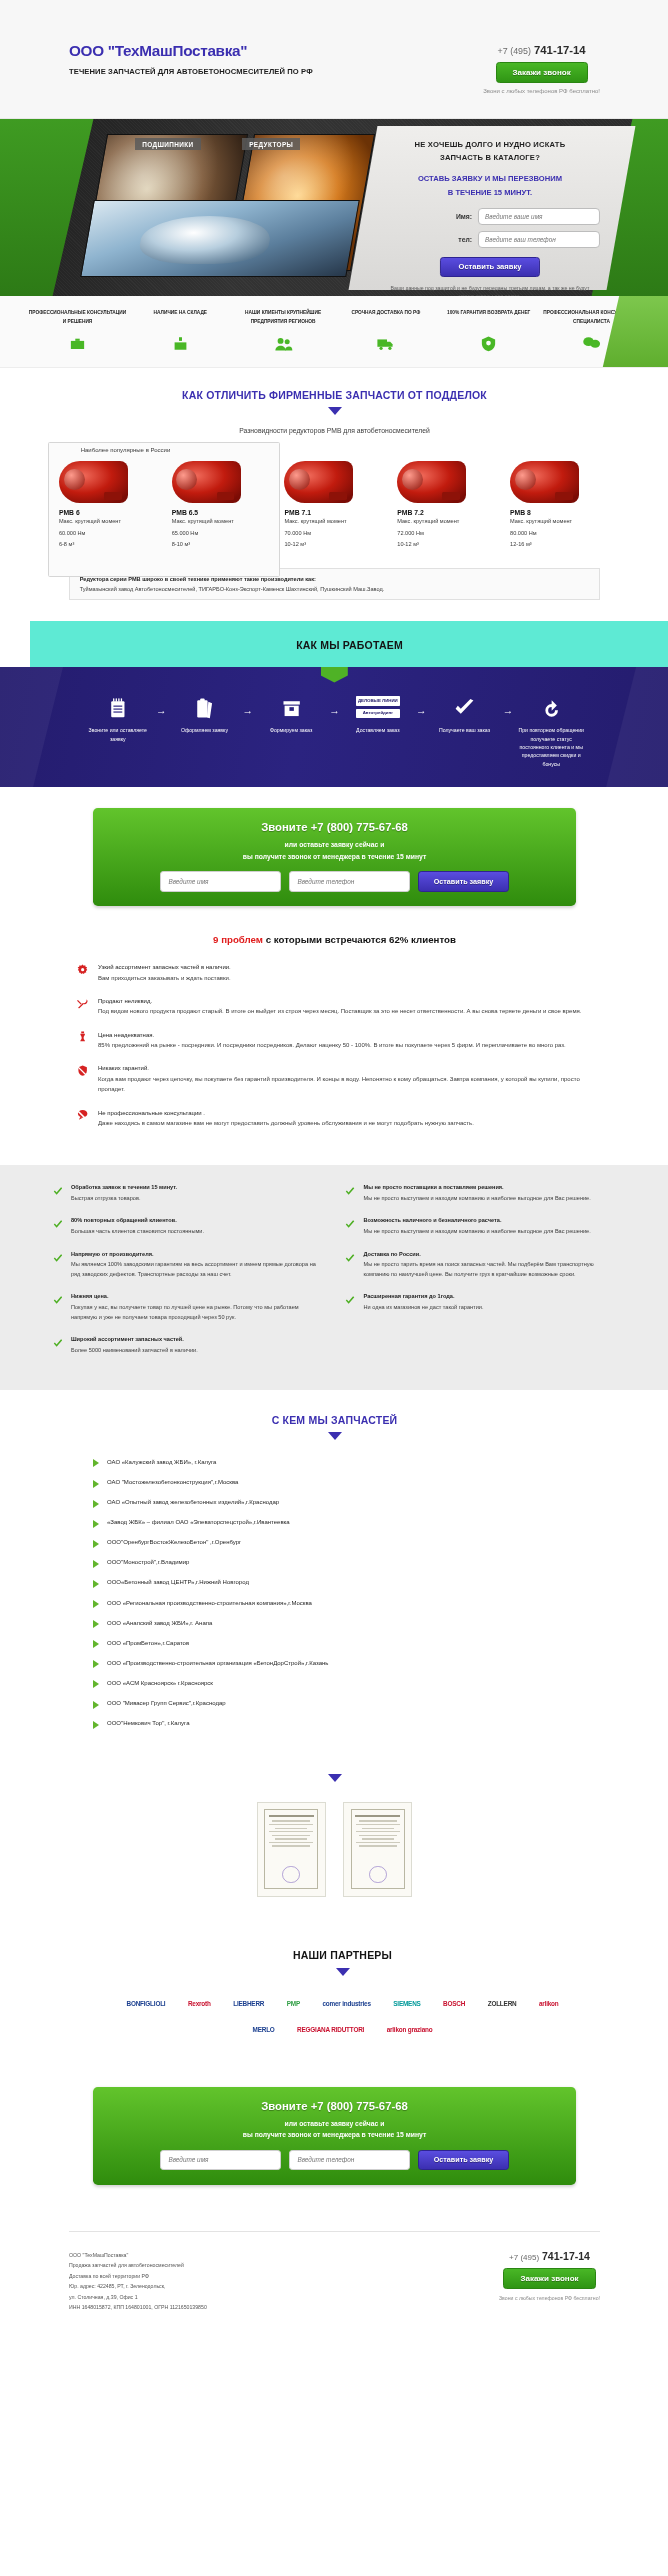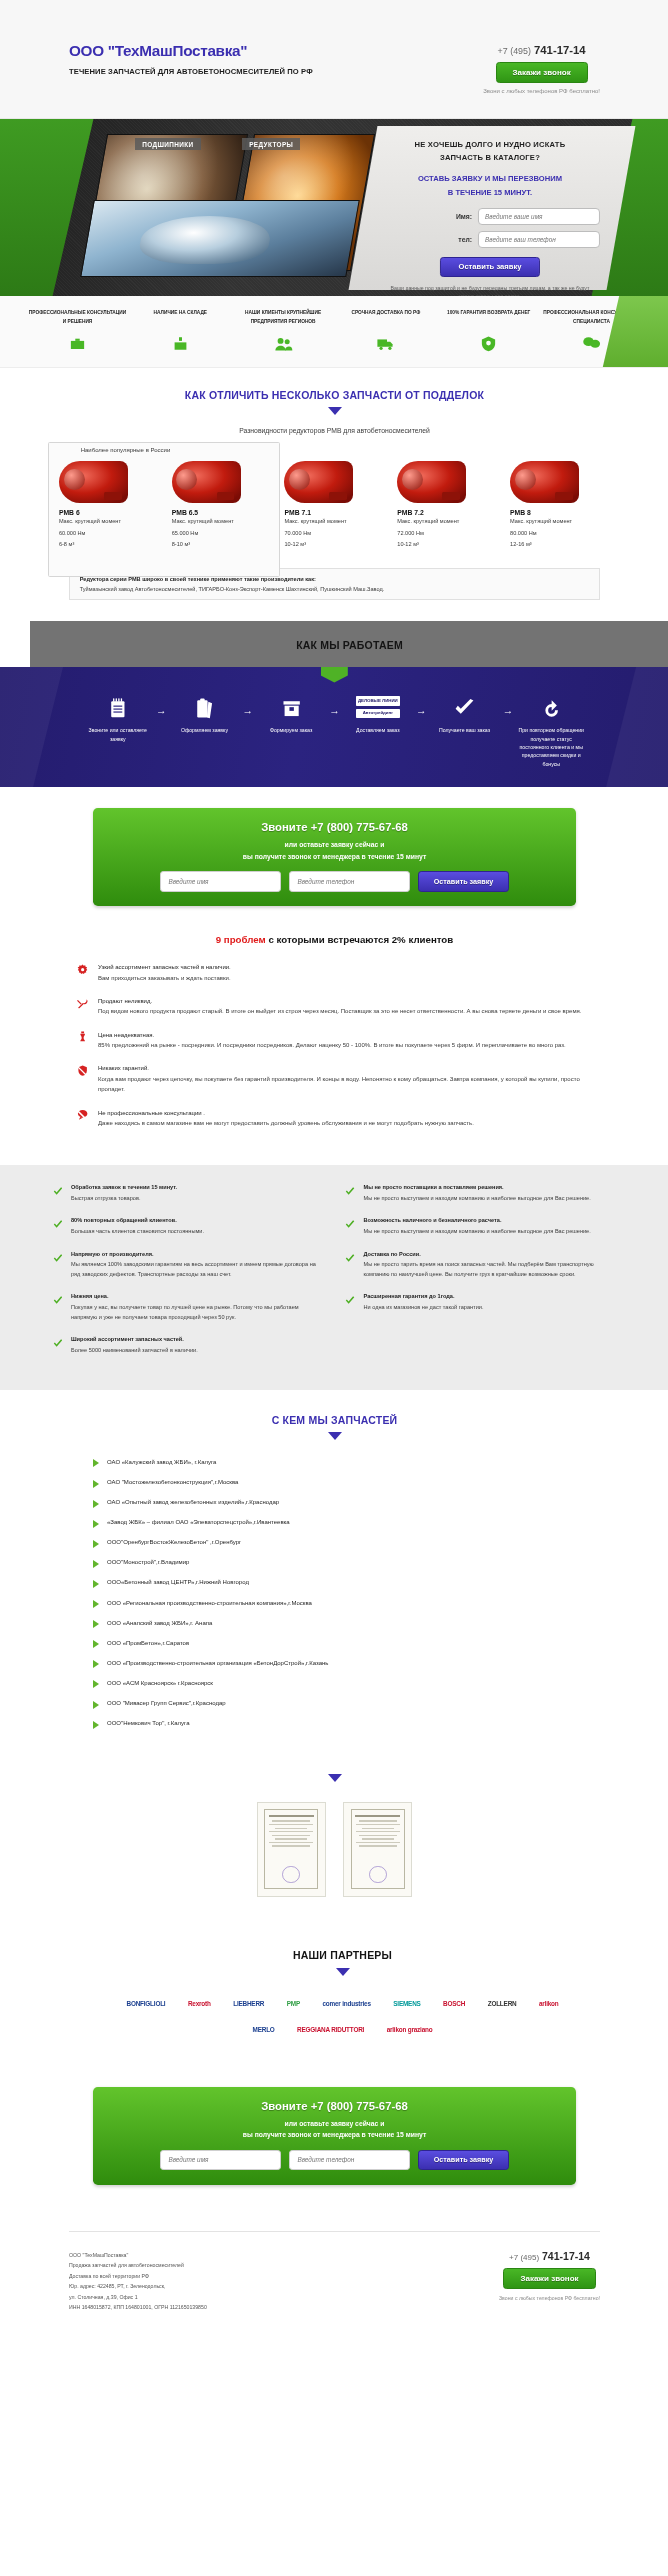--- a/index.html
+++ b/index.html
@@ -117,21 +117,21 @@
      background:#8d1208; border-radius:1.6px; }
   .prod-name { font-size:6.8px; font-weight:bold; color:#111; }
   .prod-line { font-size:5.6px; color:#3c3c3c; line-height:1.75; margin-top:1.6px; }
 
   .disclaimer { width:531px; margin:17.7px auto 0; border:0.8px solid #e0e0e0;
      background:#fafafa; padding:7.2px 9.7px; }
   .disc-t { font-size:5.6px; font-weight:bold; color:#222; }
   .disc-b { font-size:5.6px; color:#3c3c3c; margin-top:4px; }
 
   
-  .howwork-title { background:#737373; padding:17.7px 0 16px;margin-left:30px; }
+  .howwork-title { background:#5eead4; padding:17.7px 0 16px;margin-left:30px; }
   .howwork { position:relative; background:linear-gradient(100deg,#241c6e 0%,#2b2380 45%,#241c6e 100%);
      padding:21px 0 19.3px; overflow:hidden; }
   .hw-tab { position:absolute; left:50%; margin-left:-13.7px; top:0; width:27px; height:16px;
      background:#4fb226; clip-path:polygon(0 0,100% 0,100% 55%,50% 100%,0 55%); }
   .hw-diag { position:absolute; left:-24px; top:0; width:72px; height:100%;
      background:rgba(255,255,255,.05); transform:skewX(-14deg); }
   .hw-diag2 { position:absolute; right:-24px; top:0; width:72px; height:100%;
      background:rgba(255,255,255,.05); transform:skewX(-14deg); }
   .hw-row { display:flex; align-items:flex-start; justify-content:center; width:596px;
      margin:8px auto 0; position:relative; z-index:2; }
@@ -338,21 +338,21 @@
             <svg viewBox="0 0 24 24">
               <ellipse cx="8" cy="9" rx="7.2" ry="6"></ellipse>
               <ellipse cx="17" cy="12" rx="6.6" ry="5.4"></ellipse>
             </svg>
           </span>
         </div>
       </div>
   </div>
 
   <div class="fake-sec">
-    <div class="sec-title">КАК ОТЛИЧИТЬ НЕСКОЛЬКО ЗАПЧАСТИ ОТ ПОДДЕЛОК</div>
+    <div class="sec-title">КАК ОТЛИЧИТЬ ФИРМЕННЫЕ ЗАПЧАСТИ ОТ ПОДДЕЛОК</div>
     <div class="arrow-dn"></div>
     <div class="fake-sub">Разновидности редукторов PMB для автобетоносмесителей</div>
 
     <div class="prod-wrap">
       <div class="popular-box">
         <div class="popular-lbl">Наиболее популярные в России</div>
       </div>
       <div class="prod-row" id="prod-row">
           <div class="prod">
             <div class="prod-img"></div>
@@ -482,21 +482,21 @@
       <div class="cta-form">
         <input type="text" placeholder="Введите имя" style="">
         <input type="text" placeholder="Введите телефон" style="">
         <button class="cta-btn">Оставить заявку</button>
       </div>
     </div>
   </div>
 
   <div class="prob-sec">
     <div class="prob-title">
-      <span class="red">9 проблем</span><span> с которыми встречаются 2% клиентов</span>
+      <span class="red">9 проблем</span><span> с которыми встречаются 62% клиентов</span>
     </div>
     <div class="prob-list" id="prob-list">
         <div class="prob">
           <span class="prob-ic"><svg viewBox="0 0 24 24">
               <path d="M12 1l2.2 2.7 3.3-1 .6 3.4 3.3.9-1.6 3.1 2.1 2.7-2.8 2 .5 3.4-3.4.2-1.4 3.1-3-1.6-3 1.6-1.4-3.1-3.4-.2.5-3.4-2.8-2 2.1-2.7L1.4 7l3.3-.9.6-3.4 3.3 1z"></path>
               <circle cx="12" cy="12" r="3.4" fill="#fff"></circle>
             </svg></span>
           <div>
             <div class="prob-h">Узкий ассортимент запасных частей в наличии.</div>
             <div class="prob-b">Вам приходиться заказывать и ждать поставки.</div>

